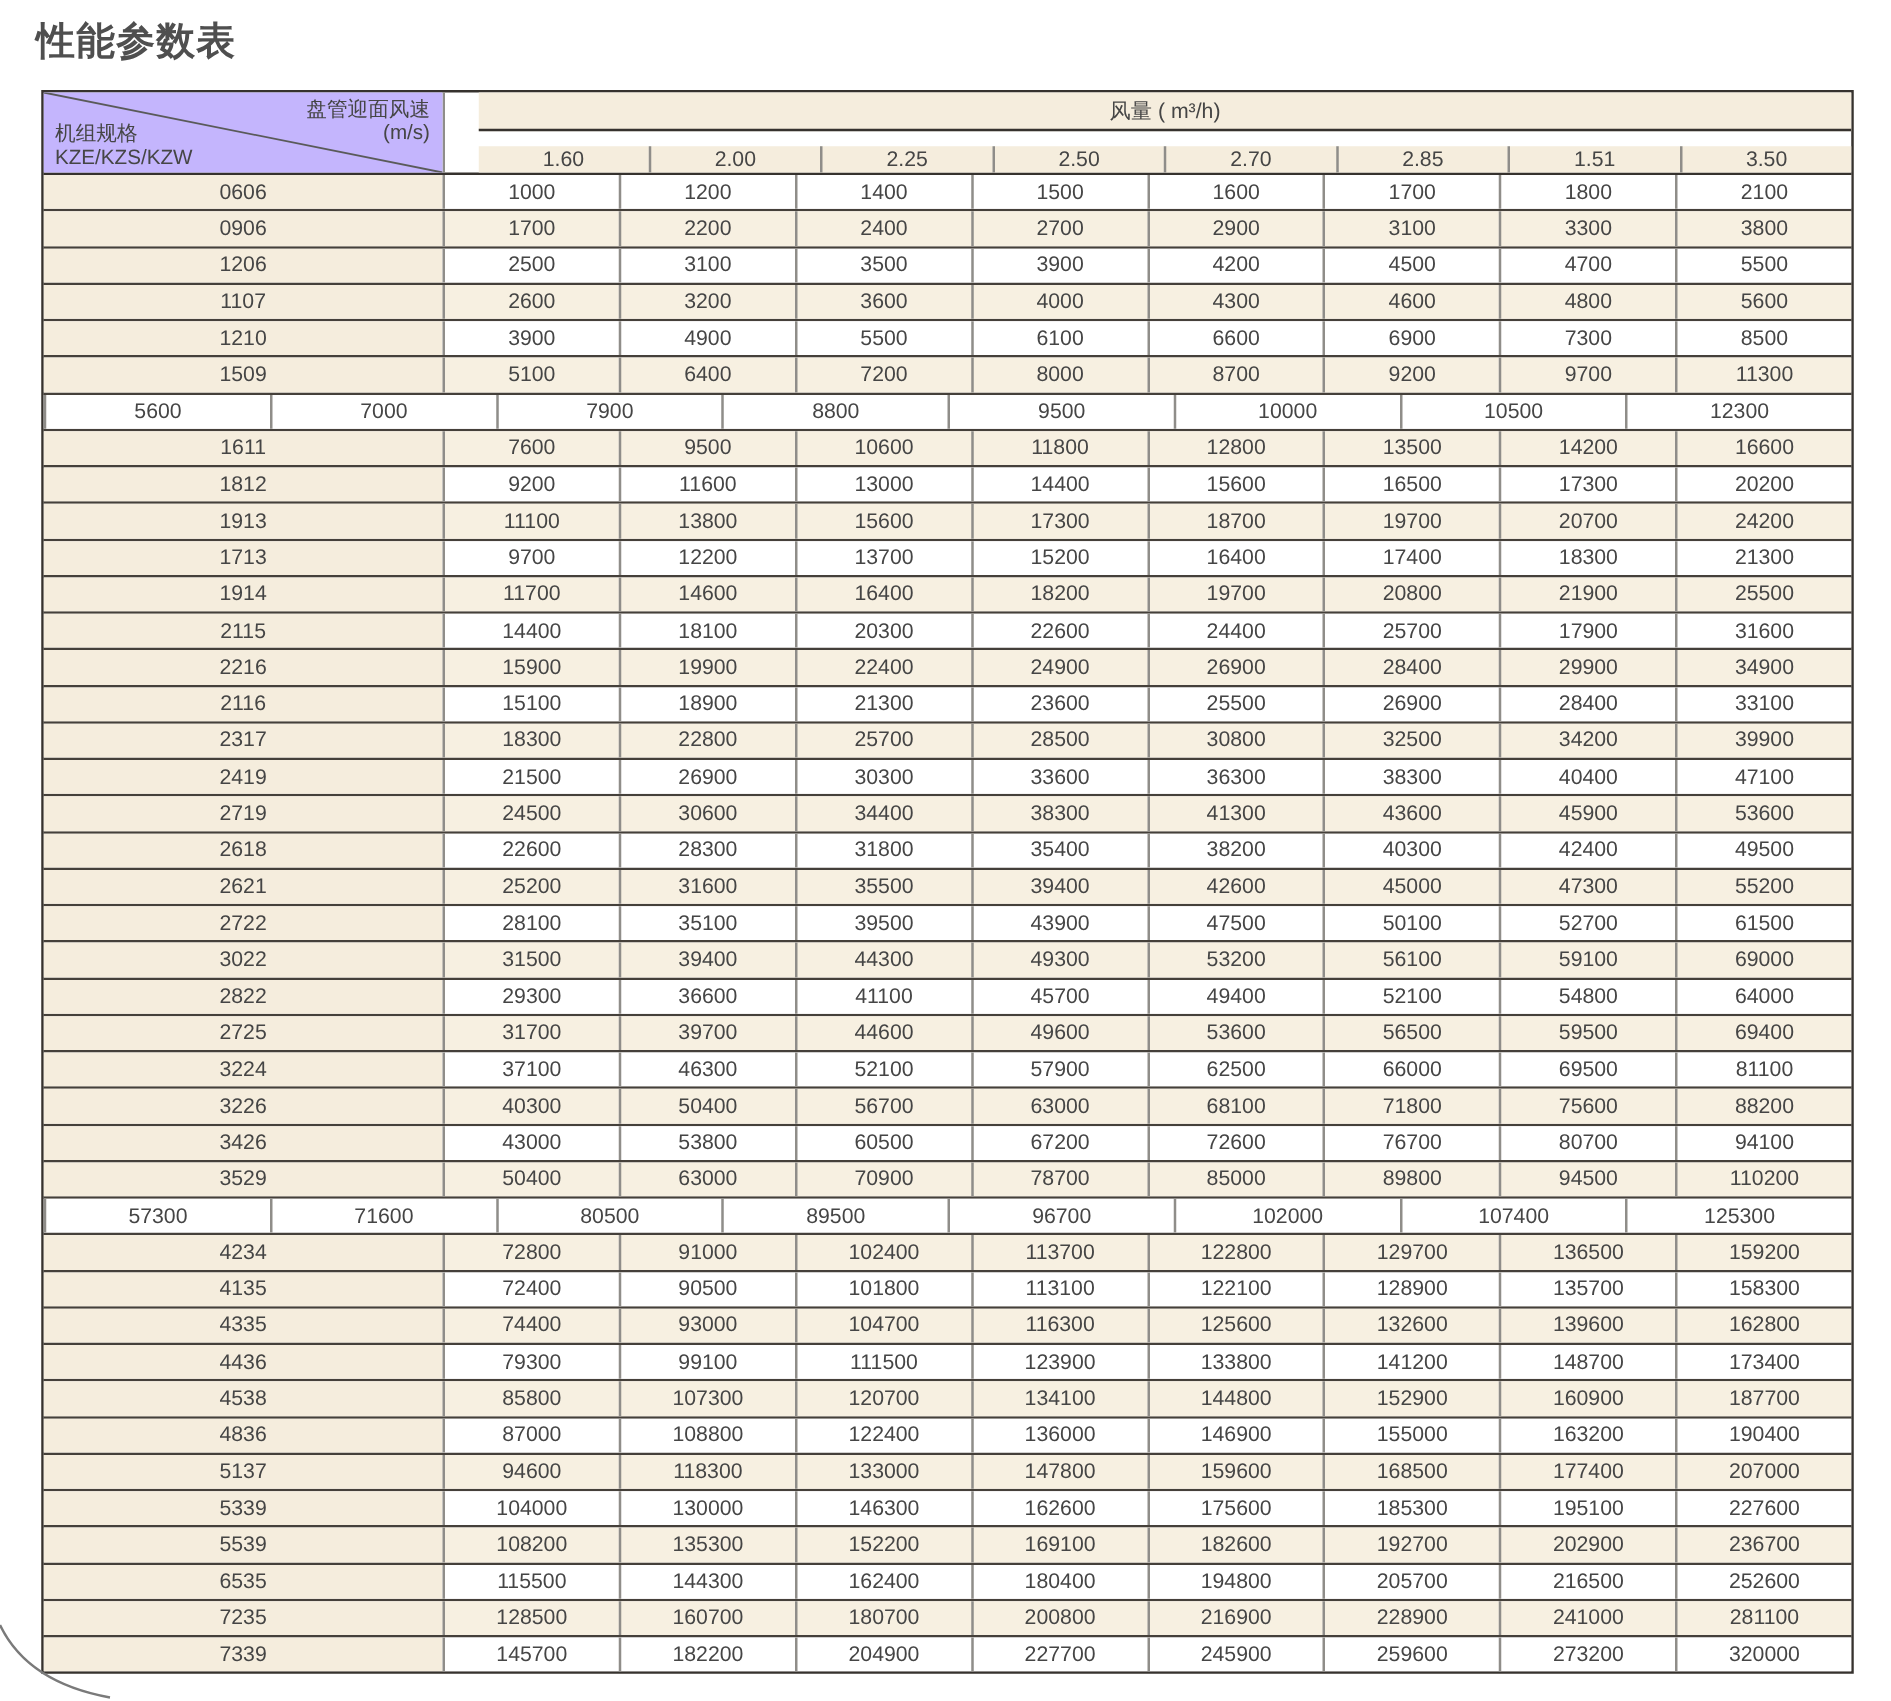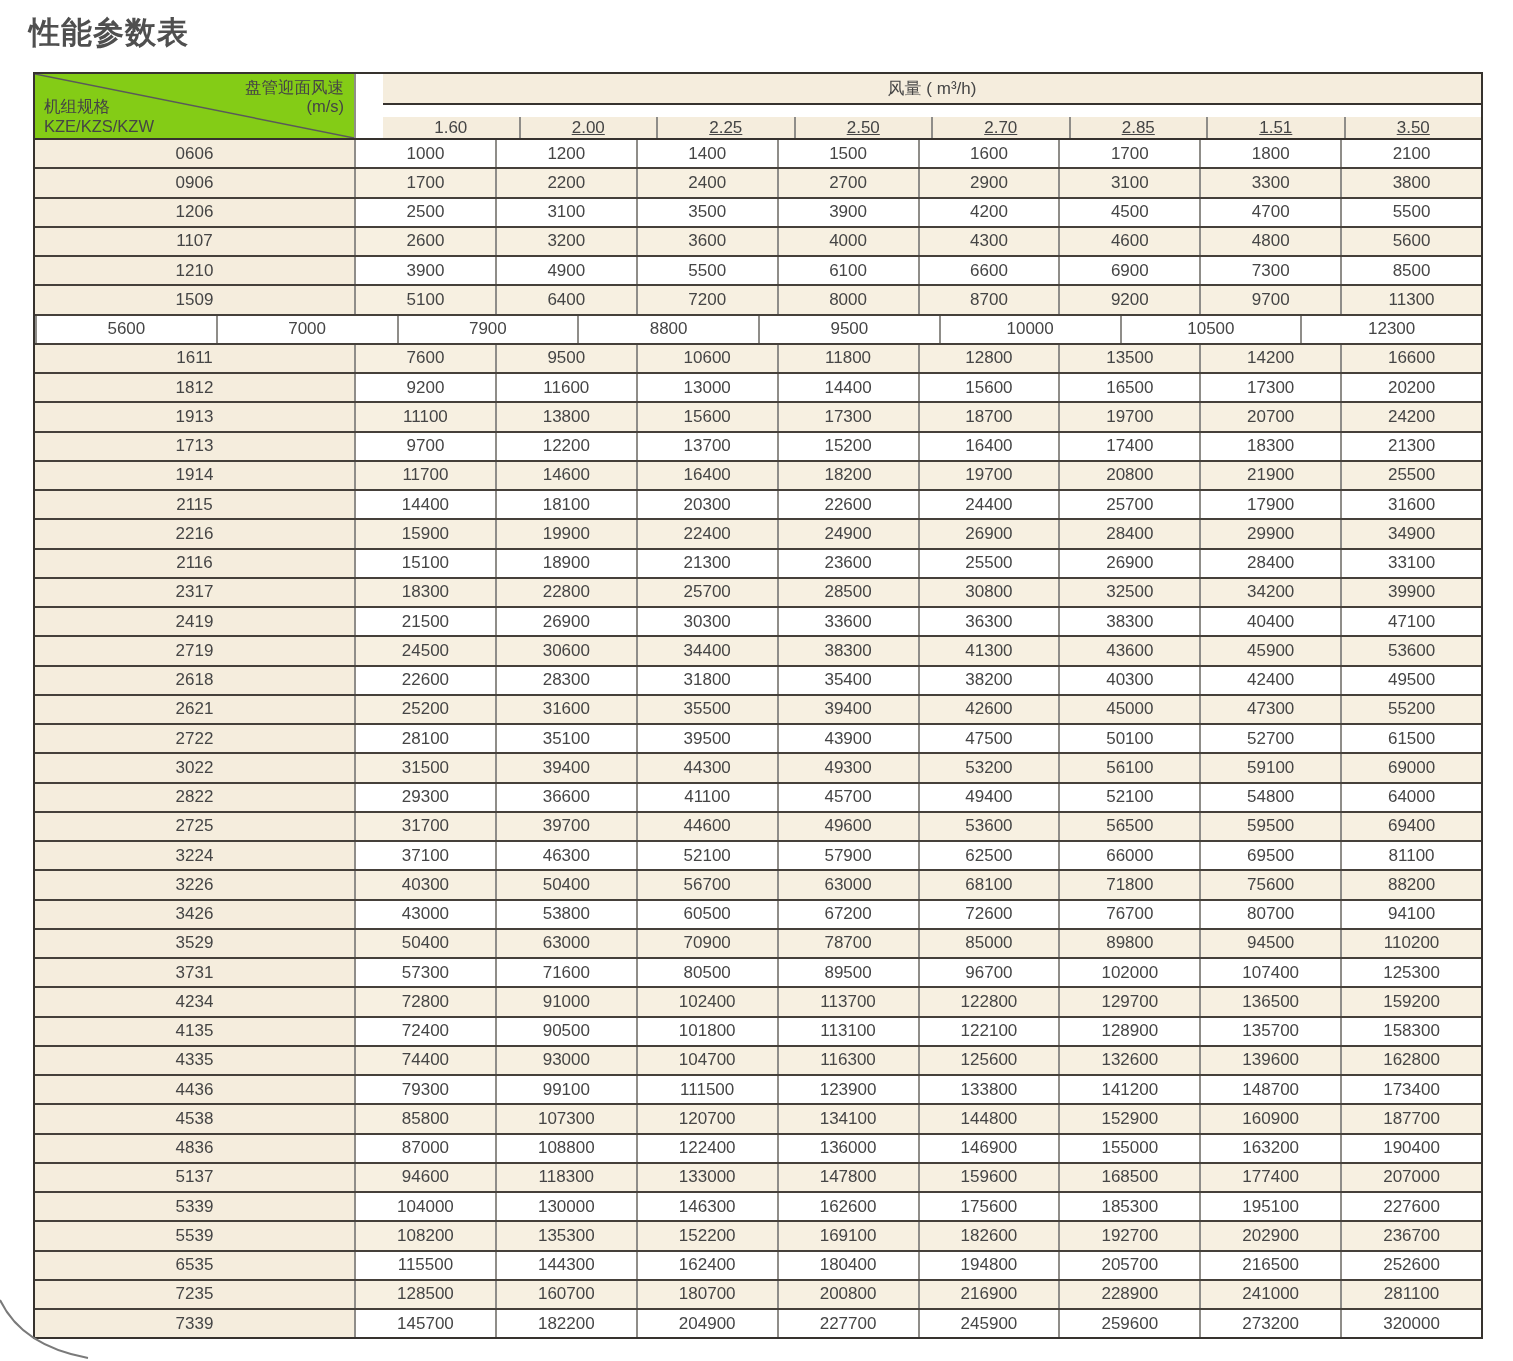--- a/index.html
+++ b/index.html
@@ -34,21 +34,21 @@
   .head-top {
     flex: none;
     height: 66px;
     display: flex;
     border-bottom: 2px solid #36322e;
   }
   .corner {
     flex: none;
     width: 319px;
     position: relative;
-    background: #84cc16;
+    background: #c4b5fd;
     font-size: 16.5px;
   }
   .corner .diag { position: absolute; left: 0; top: 0; width: 100%; height: 100%; display: block; }
   .corner .c-top      { position: absolute; top: 3px;  right: 10px; }
   .corner .c-top-unit { position: absolute; top: 23px; right: 10px; }
   .corner .c-bot      { position: absolute; top: 22px; left: 9px; }
   .corner .c-bot-2    { position: absolute; bottom: 2px; left: 9px; }
   .right-head {
     flex: 1;
     border-left: 2px solid #8f8d89;
@@ -69,21 +69,21 @@
   .speeds { flex: 1; display: flex; }
   .speeds .cell {
     flex: 1;
     background: #f5eddd;
     display: flex;
     align-items: center;
     justify-content: center;
     font-size: 17px;
     margin-top: 12px;
   }
-  .speeds .cell + .cell { border-left: 2px solid #8f8d89; text-decoration: underline; }
+  .speeds .cell + .cell { border-left: 2px solid #8f8d89; }
   .tbody { flex: 1; display: flex; flex-direction: column; }
   .row { flex: 1; display: flex; }
   .row:not(:last-child) { border-bottom: 2px solid #45403a; }
   .model {
     flex: none;
     width: 319px;
     background: #f5eddd;
     display: flex;
     align-items: center;
     justify-content: center;
@@ -438,21 +438,20 @@
         <div class="val">50400</div>
         <div class="val">63000</div>
         <div class="val">70900</div>
         <div class="val">78700</div>
         <div class="val">85000</div>
         <div class="val">89800</div>
         <div class="val">94500</div>
         <div class="val">110200</div>
       </div>
       <div class="row">
-        <div class="model">3731</div>
         <div class="val">57300</div>
         <div class="val">71600</div>
         <div class="val">80500</div>
         <div class="val">89500</div>
         <div class="val">96700</div>
         <div class="val">102000</div>
         <div class="val">107400</div>
         <div class="val">125300</div>
       </div>
       <div class="row alt">

